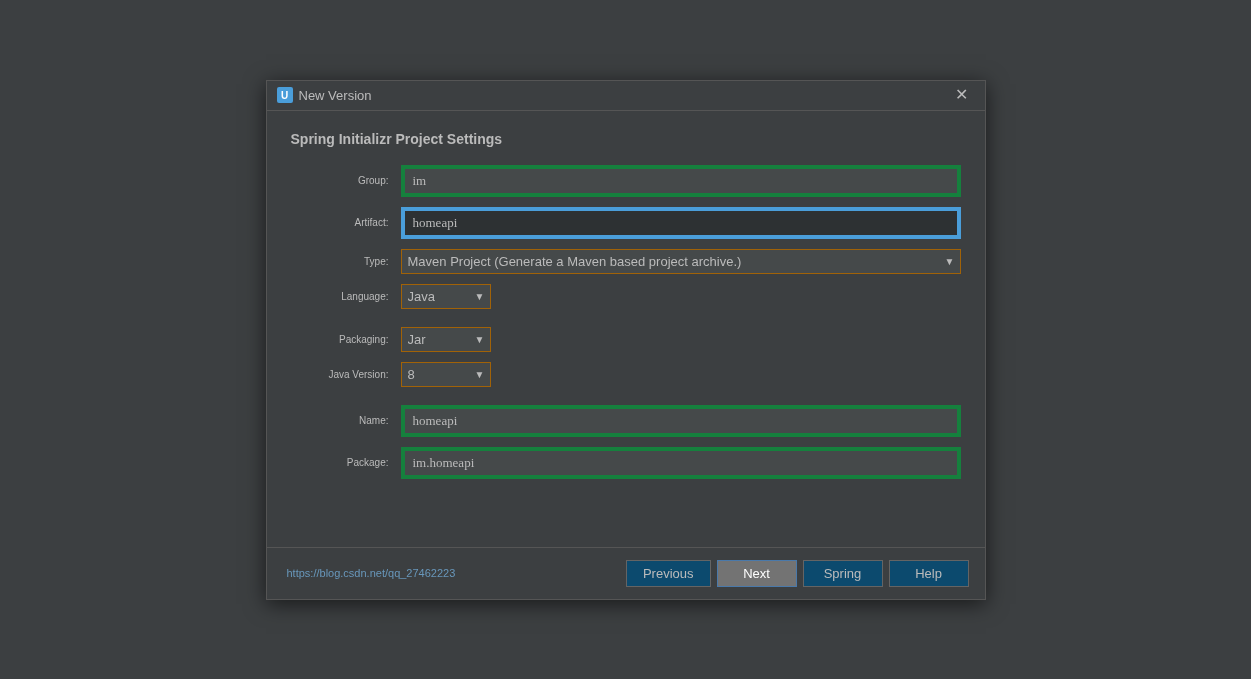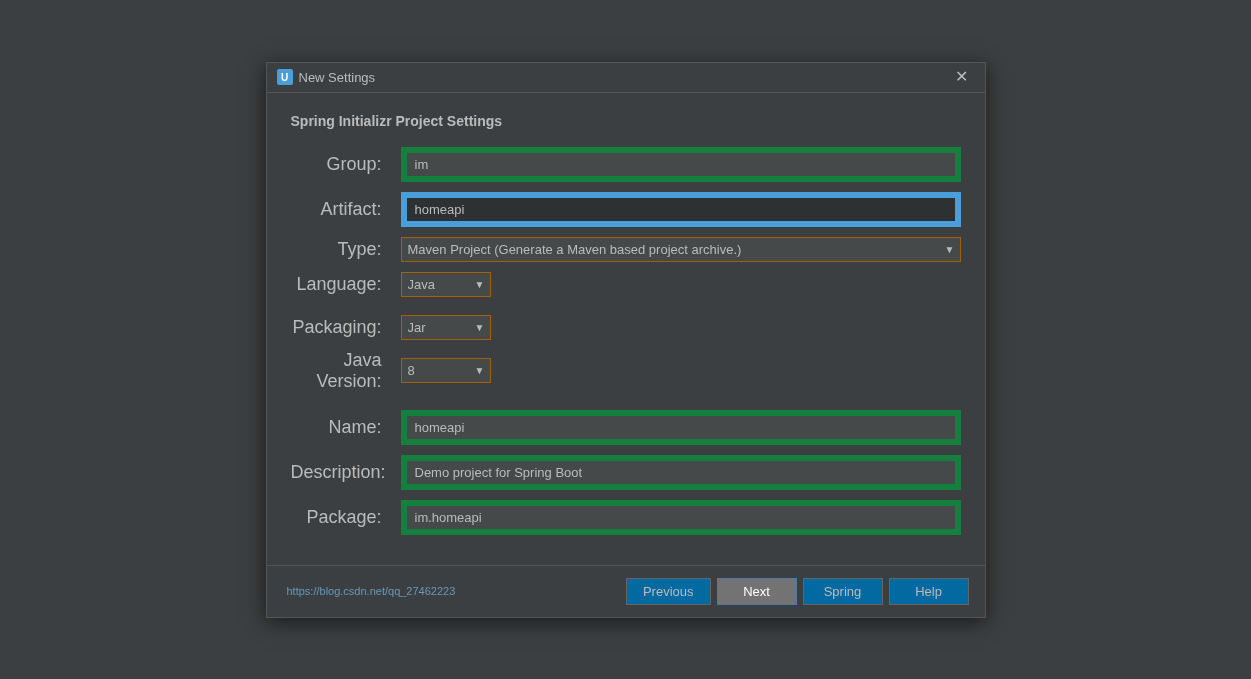--- a/index.html
+++ b/index.html
@@ -91,32 +91,33 @@
       display: flex;
       align-items: center;
       margin-bottom: 10px;
     }
 
     .form-label {
       color: #bbbbbb;
       width: 110px;
       min-width: 110px;
       text-align: right;
-      padding-right: 19px;
-      font-size: 18px;
+      padding-right: 12px;
+      font-size: 10px;
     }
 
     .form-input {
       background: #45494a;
-      border: 6px solid #15803d;
+      border: 4px solid #15803d;
       color: #bbbbbb;
       padding: 4px 8px;
       font-size: 13px;
       width: 560px;
       outline: none;
+      font-family: Liberation Serif, serif;
     }
 
     .form-input.active {
       border-color: #4a9eda;
       background: #2d3133;
     }
 
     .form-select {
       background: #45494a;
       border: 1px solid #a16207;
@@ -164,21 +165,21 @@
       border-top: 1px solid #555555;
       gap: 6px;
       align-items: center;
     }
 
     .btn {
       padding: 5px 16px;
       font-size: 13px;
       border: 1px solid #646464;
       cursor: pointer;
-      background: #0369a1;
+      background: #0c4a6e;
       color: #bbbbbb;
       min-width: 80px;
     }
 
     .btn-primary {
       background: #737373;
       border-color: #4a79aa;
       color: #ffffff;
     }
 
@@ -192,21 +193,21 @@
   </style>
 </head>
 <body>
 
 <div class="dialog">
   <div class="title-bar">
     <div class="title-bar-left">
       <div class="title-icon">
         <span>U</span>
       </div>
-      <span class="title-text">New Settings</span>
+      <span class="title-text">New Version</span>
     </div>
     <button class="close-btn">✕</button>
   </div>
 
   <div class="content">
     <div class="section-title">Spring Initializr Project Settings</div>
 
     <div class="form-row">
       <label class="form-label">Group:</label>
       <input class="form-input" type="text" value="im" style="">
@@ -265,24 +266,20 @@
     </div>
 
     <div class="spacer-row"></div>
 
 
     <div class="form-row">
       <label class="form-label">Name:</label>
       <input class="form-input" type="text" value="homeapi" style="">
     </div>
 
-    <div class="form-row">
-      <label class="form-label">Description:</label>
-      <input class="form-input" type="text" value="Demo project for Spring Boot" style="">
-    </div>
 
     <div class="form-row">
       <label class="form-label">Package:</label>
       <input class="form-input" type="text" value="im.homeapi" style="">
     </div>
   </div>
 
   <div class="footer">
     <span class="url-hint">https://blog.csdn.net/qq_27462223</span>
     <button class="btn">Previous</button>

